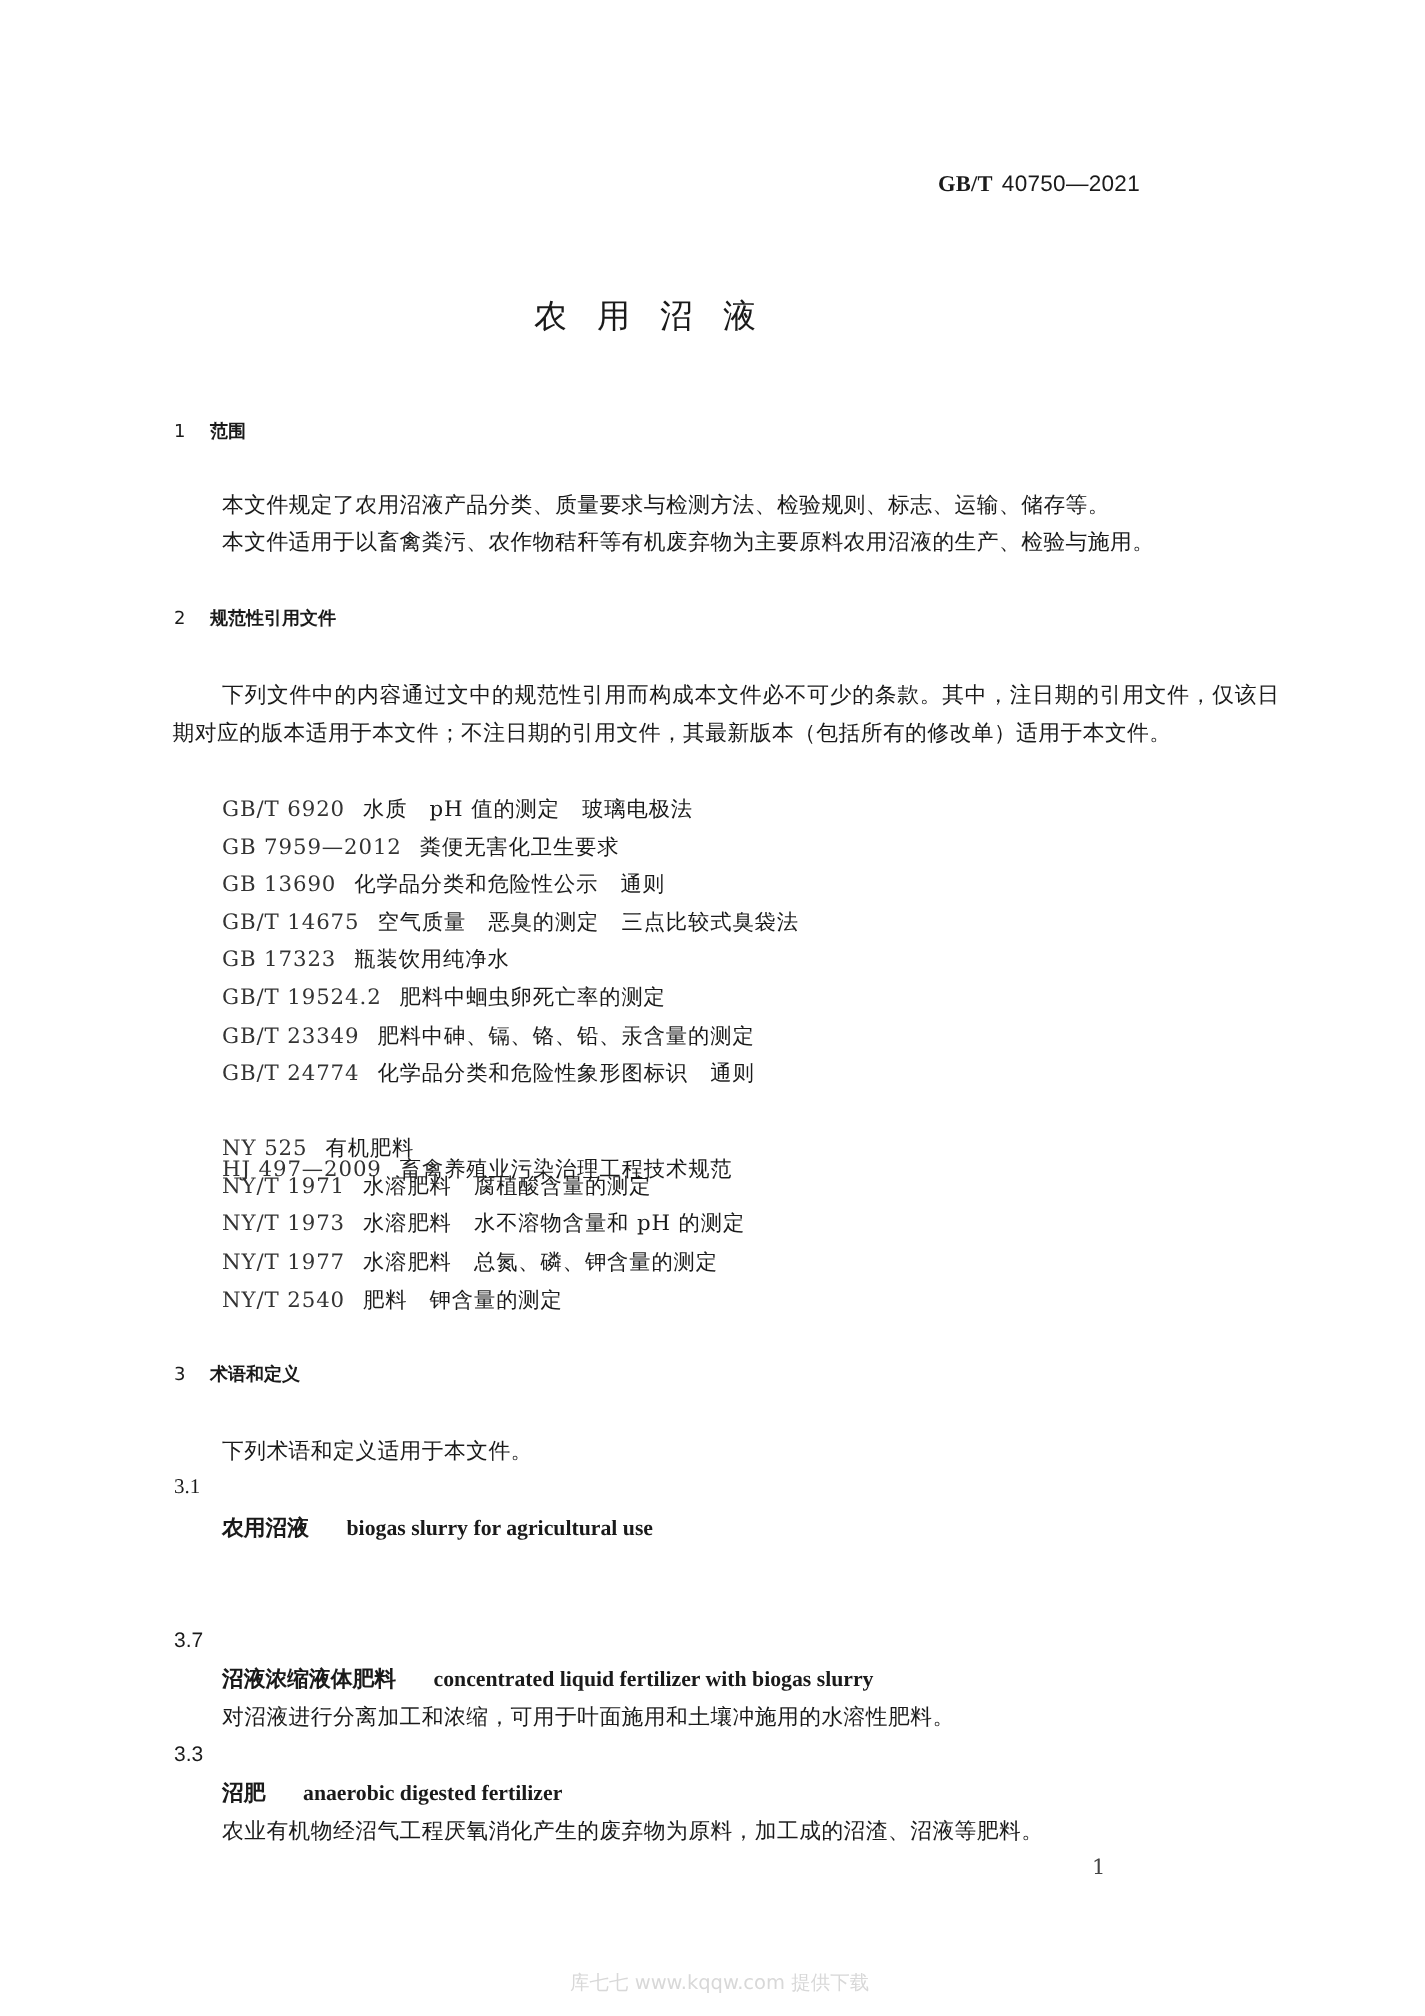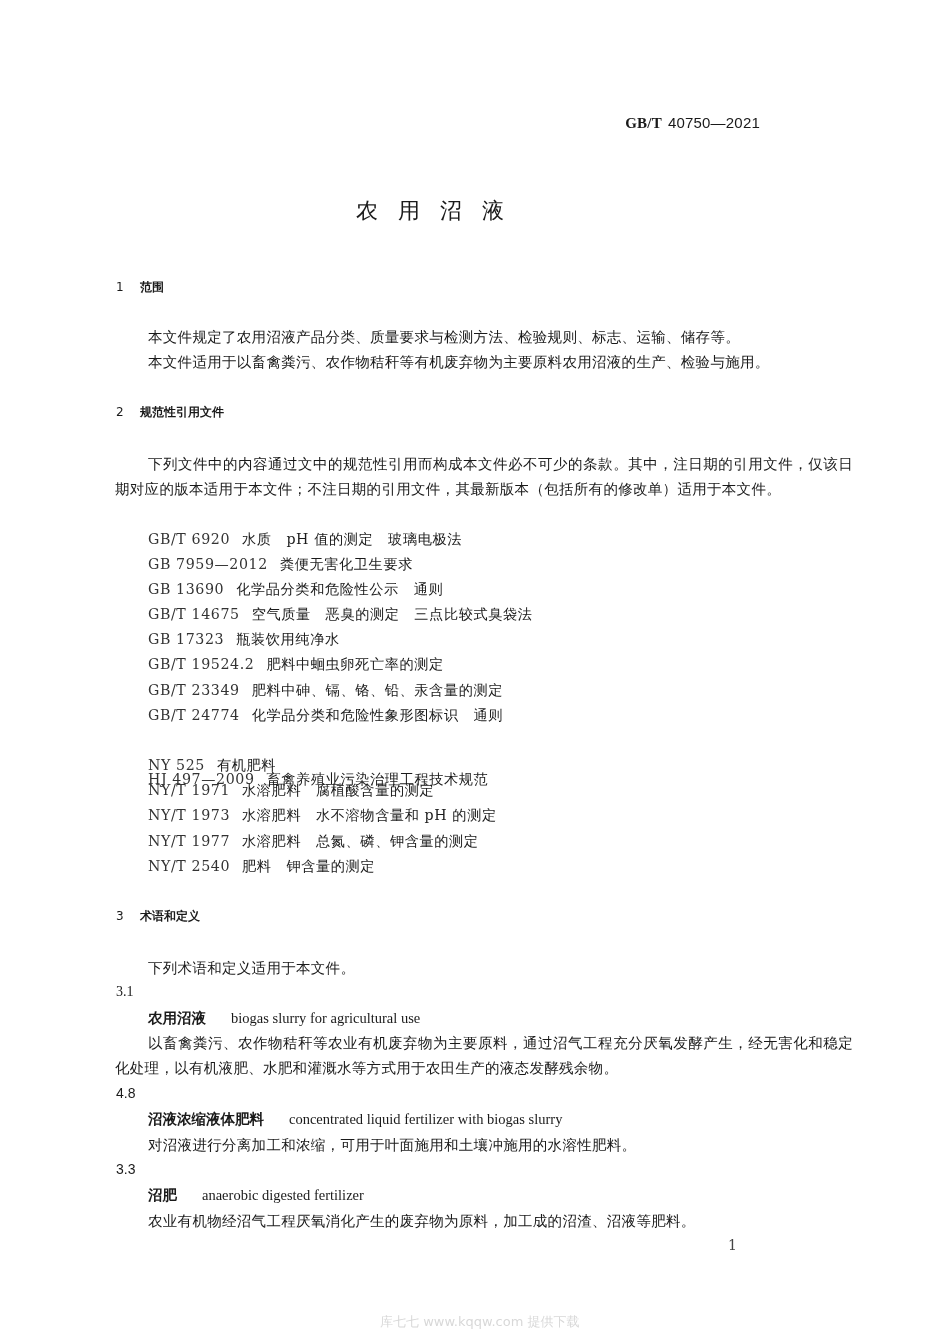--- a/index.html
+++ b/index.html
@@ -77,21 +77,21 @@
       font-family: "Liberation Sans", sans-serif;
       font-size: 14px;
     }
     .term-name {
       font-size: 14.5px;
       font-weight: bold;
     }
     .term-name .en {
       margin-left: 14px;
       font-family: "Liberation Serif", serif;
-      font-weight: normal;
+      font-weight: bold;
       padding-left: 11px;
     }
     .page-num {
       position: absolute;
       right: 123px;
       top: 1237px;
       font-size: 14px;
       color: #444;
     }
     .watermark {
@@ -142,23 +142,22 @@
 
   <div class="abs heading" style="left:116px; top:908px;">
     <span class="num">3</span><span>术语和定义</span>
   </div>
   <div class="abs para" style="left:148px; top:956px;">下列术语和定义适用于本文件。</div>
 
   <div class="abs term-num" style="left:116px; top:984px;font-family:Liberation Serif, serif;">3.1</div>
   <div class="abs term-name" style="left:148px; top:1009px;">
     <span>农用沼液</span><span class="en">biogas slurry for agricultural use</span>
   </div>
-  <div class="abs para wrap indent" style="left:115px; top:1031px; width:738px;">以畜禽粪污、农作物秸秆等农业有机废弃物为主要原料，通过沼气工程充分厌氧发酵产生，经无害化和稳定化处理，以有机液肥、水肥和灌溉水等方式用于农田生产的液态发酵残余物。</div>
 
-  <div class="abs term-num" style="left:116px; top:1085px;">4.8</div>
+  <div class="abs term-num" style="left:116px; top:1085px;">3.7</div>
   <div class="abs para" style="left:148px; top:1133px;">对沼液进行分离加工和浓缩，可用于叶面施用和土壤冲施用的水溶性肥料。</div>
   <div class="abs term-name" style="left:148px; top:1110px;">
     <span>沼液浓缩液体肥料</span><span class="en">concentrated liquid fertilizer with biogas slurry</span>
   </div>
 
   <div class="abs term-num" style="left:116px; top:1161px;">3.3</div>
   <div class="abs term-name" style="left:148px; top:1186px;">
     <span>沼肥</span><span class="en">anaerobic digested fertilizer</span>
   </div>
   <div class="abs para" style="left:148px; top:1209px;">农业有机物经沼气工程厌氧消化产生的废弃物为原料，加工成的沼渣、沼液等肥料。</div>

